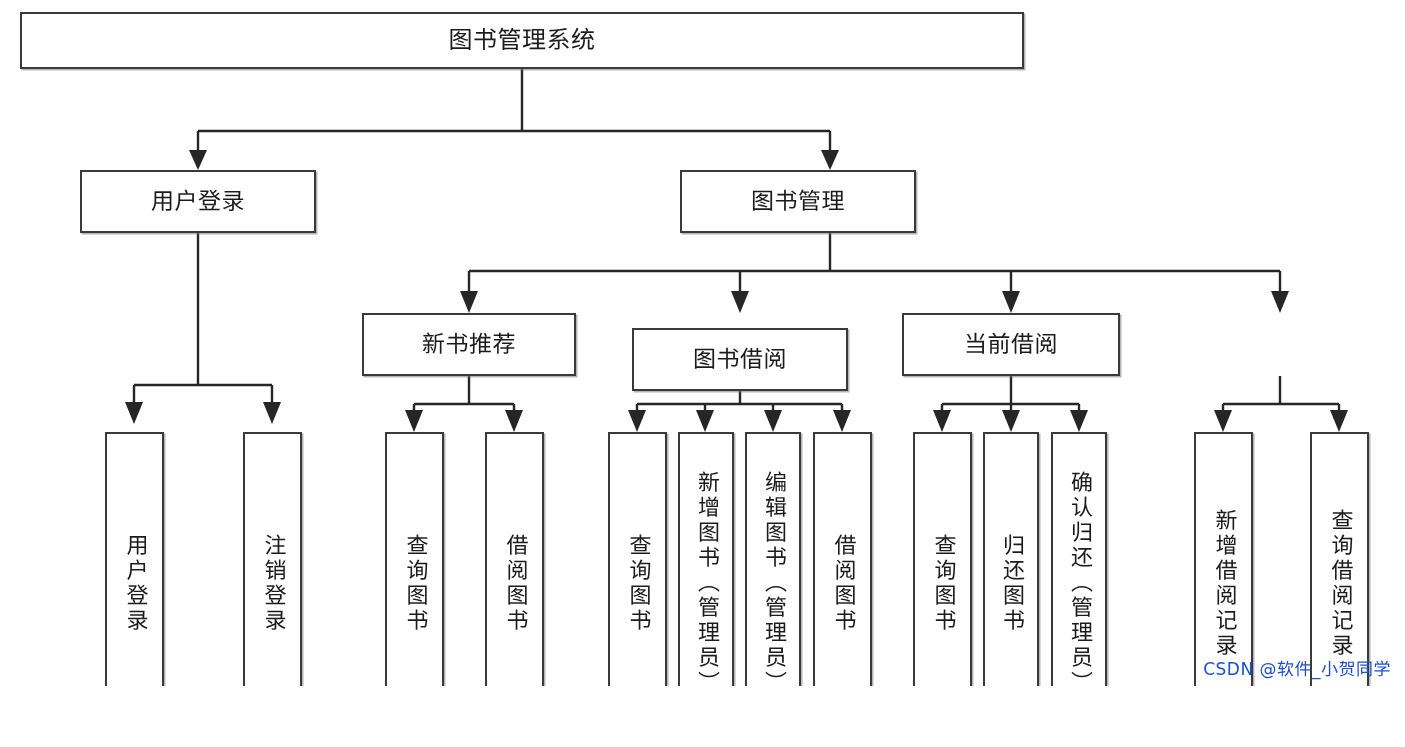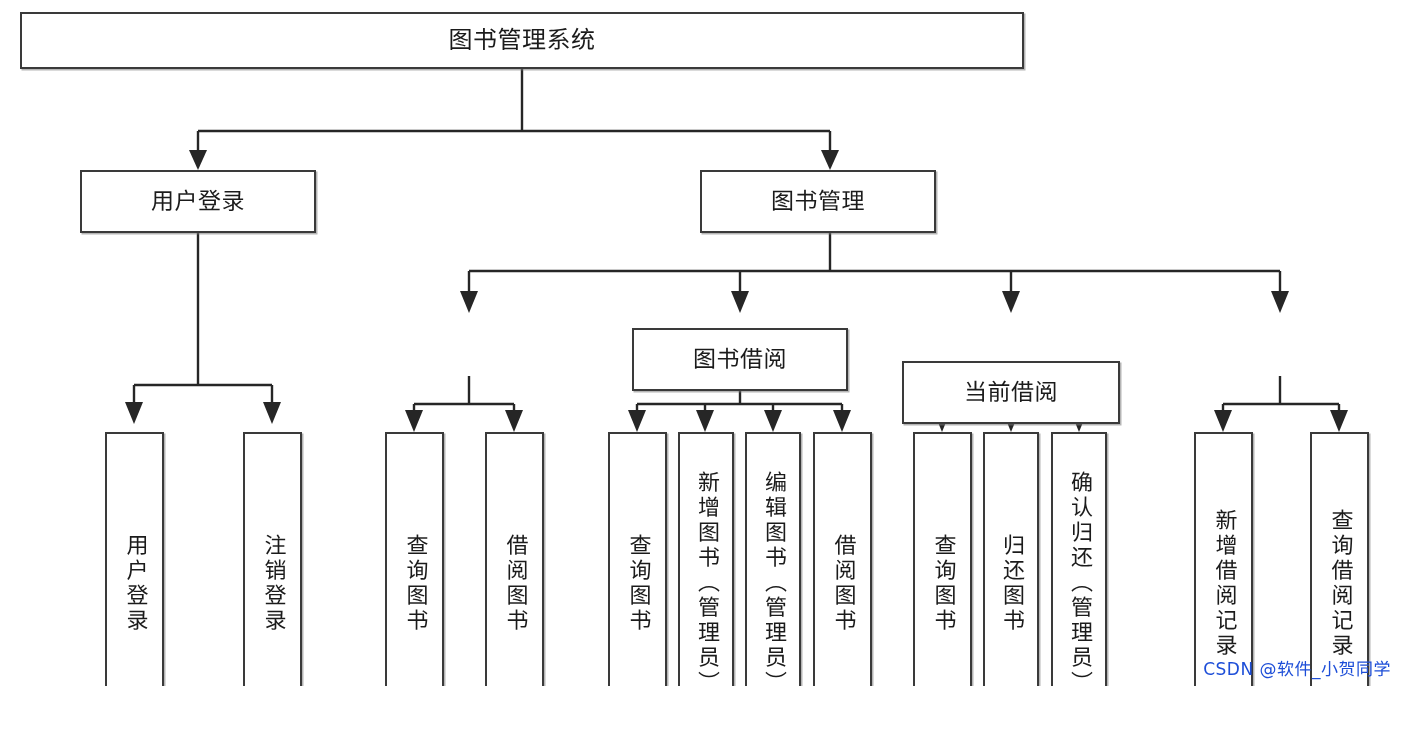--- a/index.html
+++ b/index.html
@@ -157,28 +157,31 @@
     <polygon points="1330,410 1348,410 1339,432"></polygon>
   </svg>
 
   <div class="node horiz root" style="left:20px; top:12px; width:1004px; height:57px;">
     <span>图书管理系统</span>
   </div>
 
   <div class="node horiz" style="left:80px; top:170px; width:236px; height:63px;">
     <span>用户登录</span>
   </div>
-  <div class="node horiz" style="left:700px; top:170px; width:236px; height:63px;">
+  <div class="node horiz" style="left:680px; top:170px; width:236px; height:63px;">
     <span>图书管理</span>
   </div>
 
+  <div class="node horiz" style="left:362px; top:313px; width:214px; height:63px;">
+    <span>新书推荐</span>
+  </div>
   <div class="node horiz" style="left:632px; top:328px; width:216px; height:63px;">
     <span>图书借阅</span>
   </div>
-  <div class="node horiz" style="left:902px; top:313px; width:218px; height:63px;margin-top:48px;">
+  <div class="node horiz" style="left:902px; top:313px; width:218px; height:63px;">
     <span>当前借阅</span>
   </div>
 
   <div class="node vert" style="left:105px; top:432px; width:59px; height:303px;">
     <span class="vtext">用户登录</span>
   </div>
   <div class="node vert" style="left:243px; top:432px; width:59px; height:303px;">
     <span class="vtext">注销登录</span>
   </div>
 

